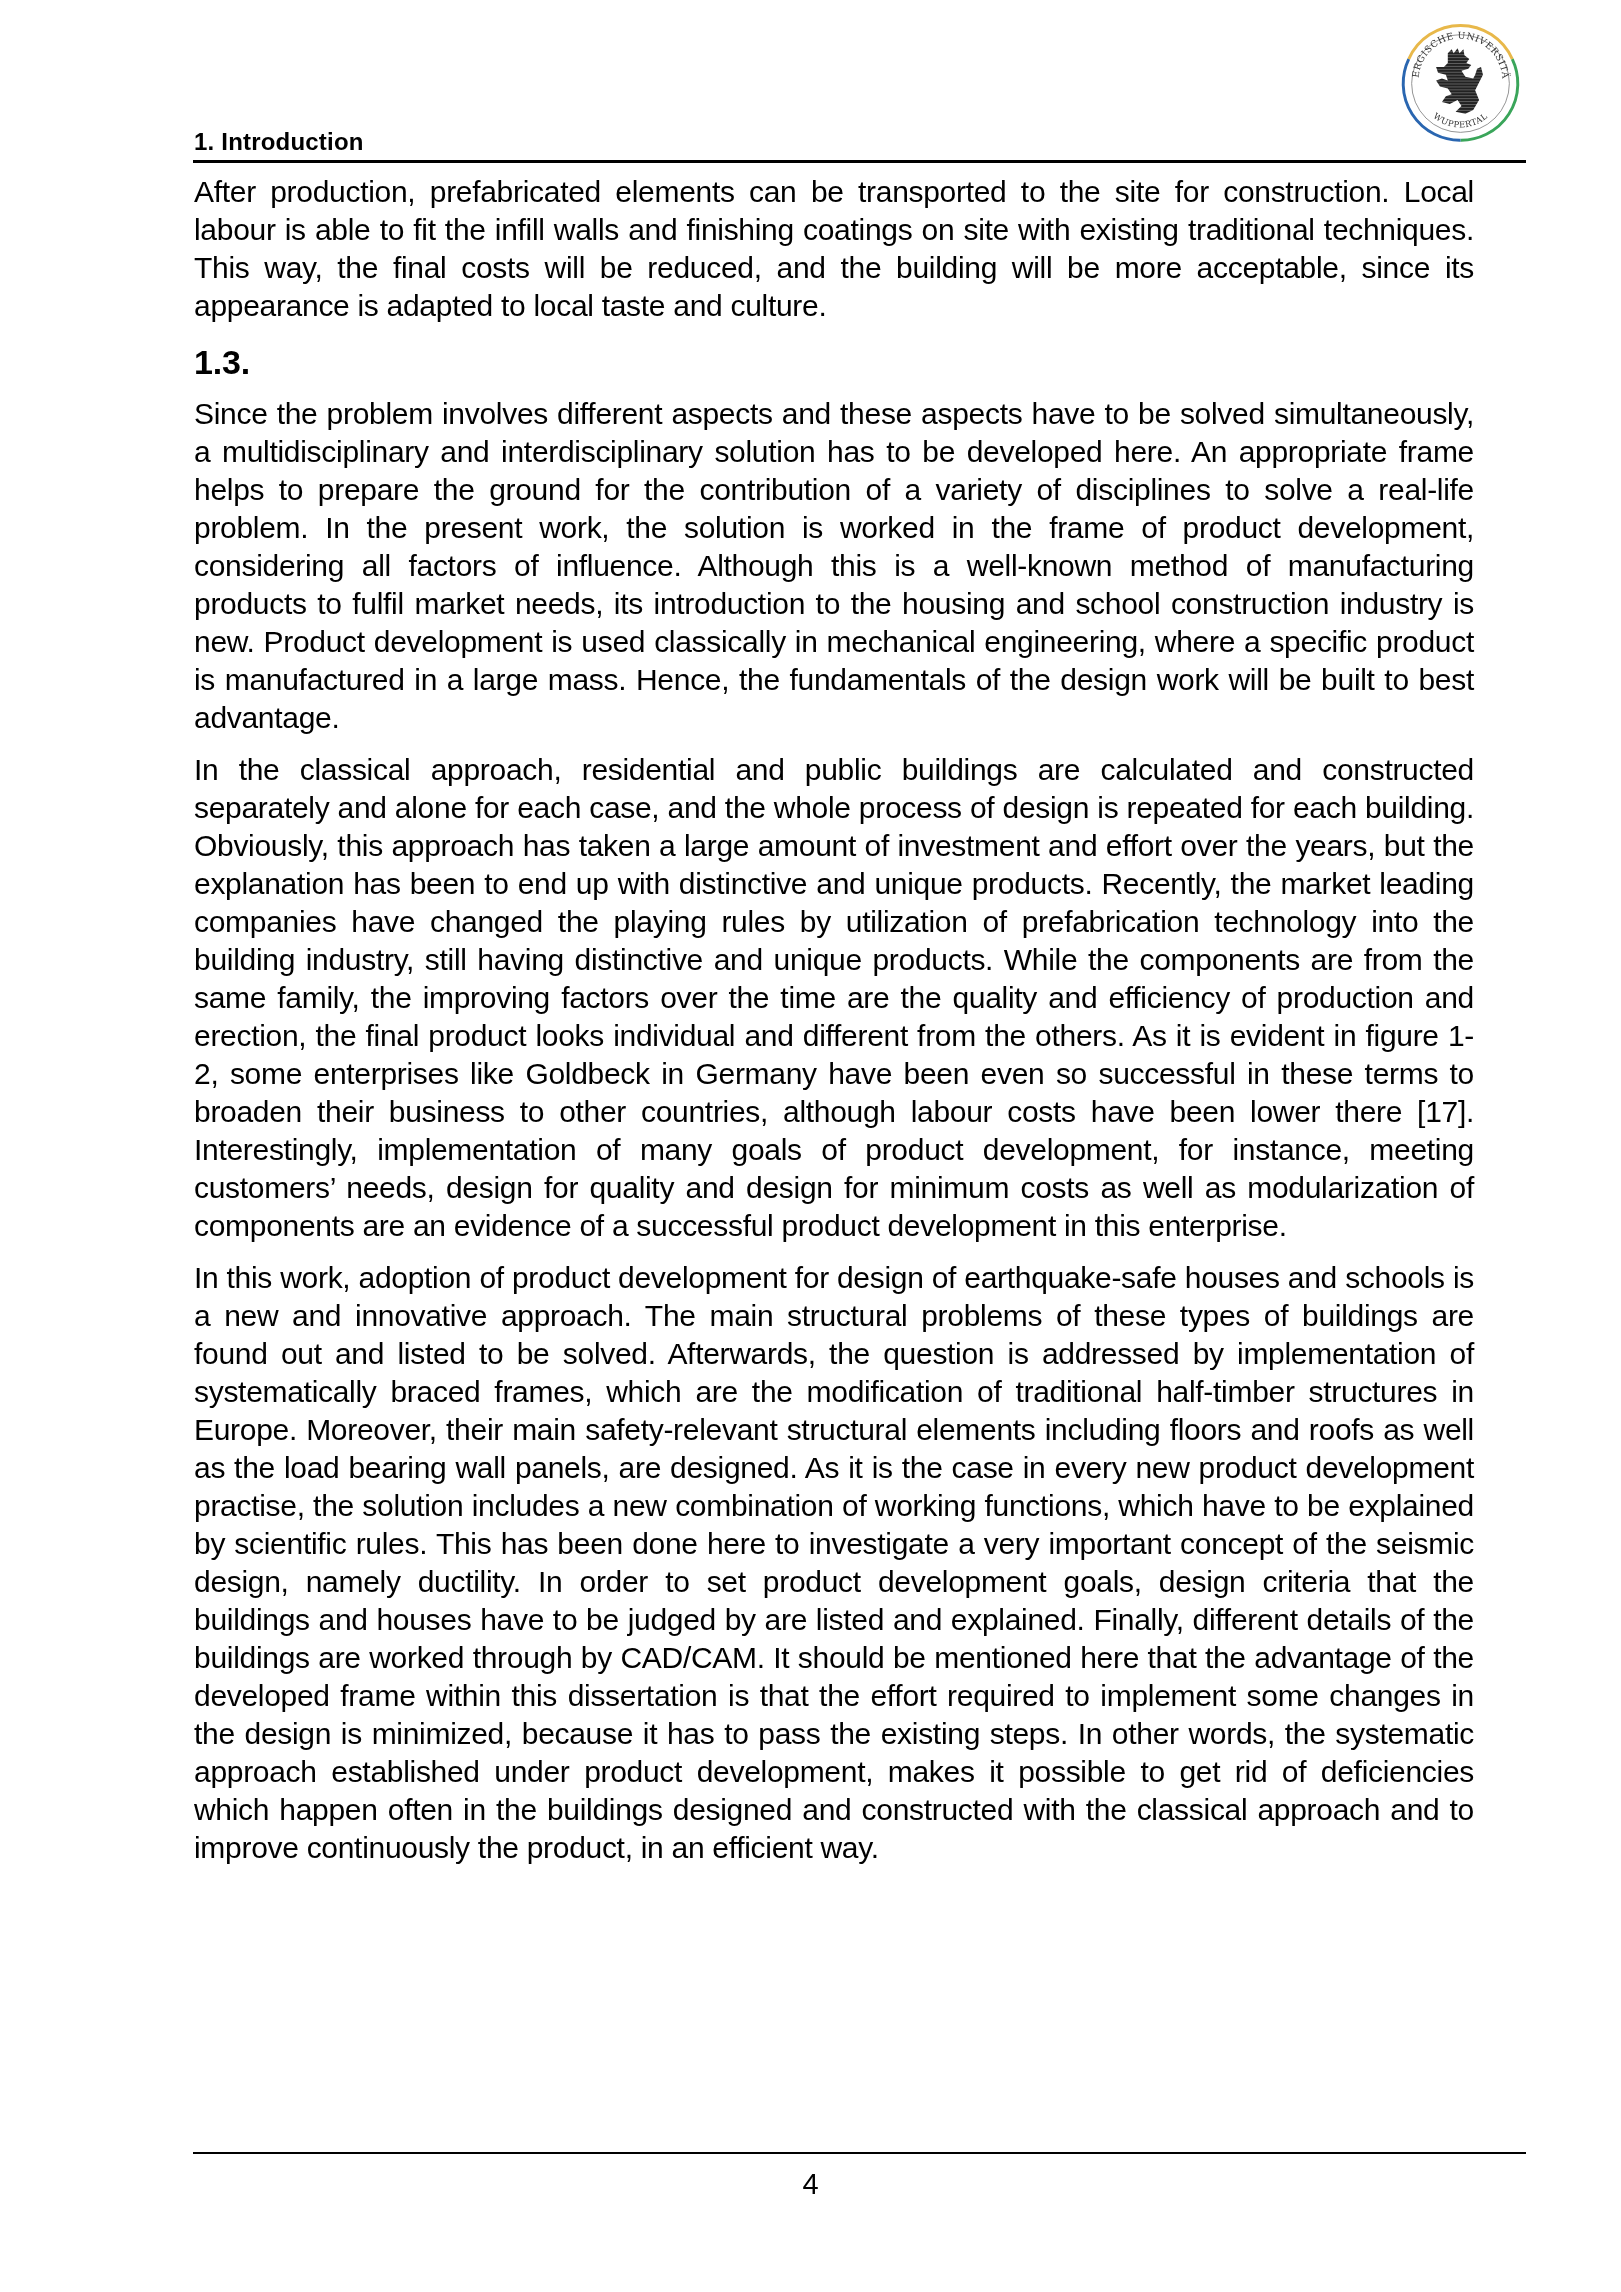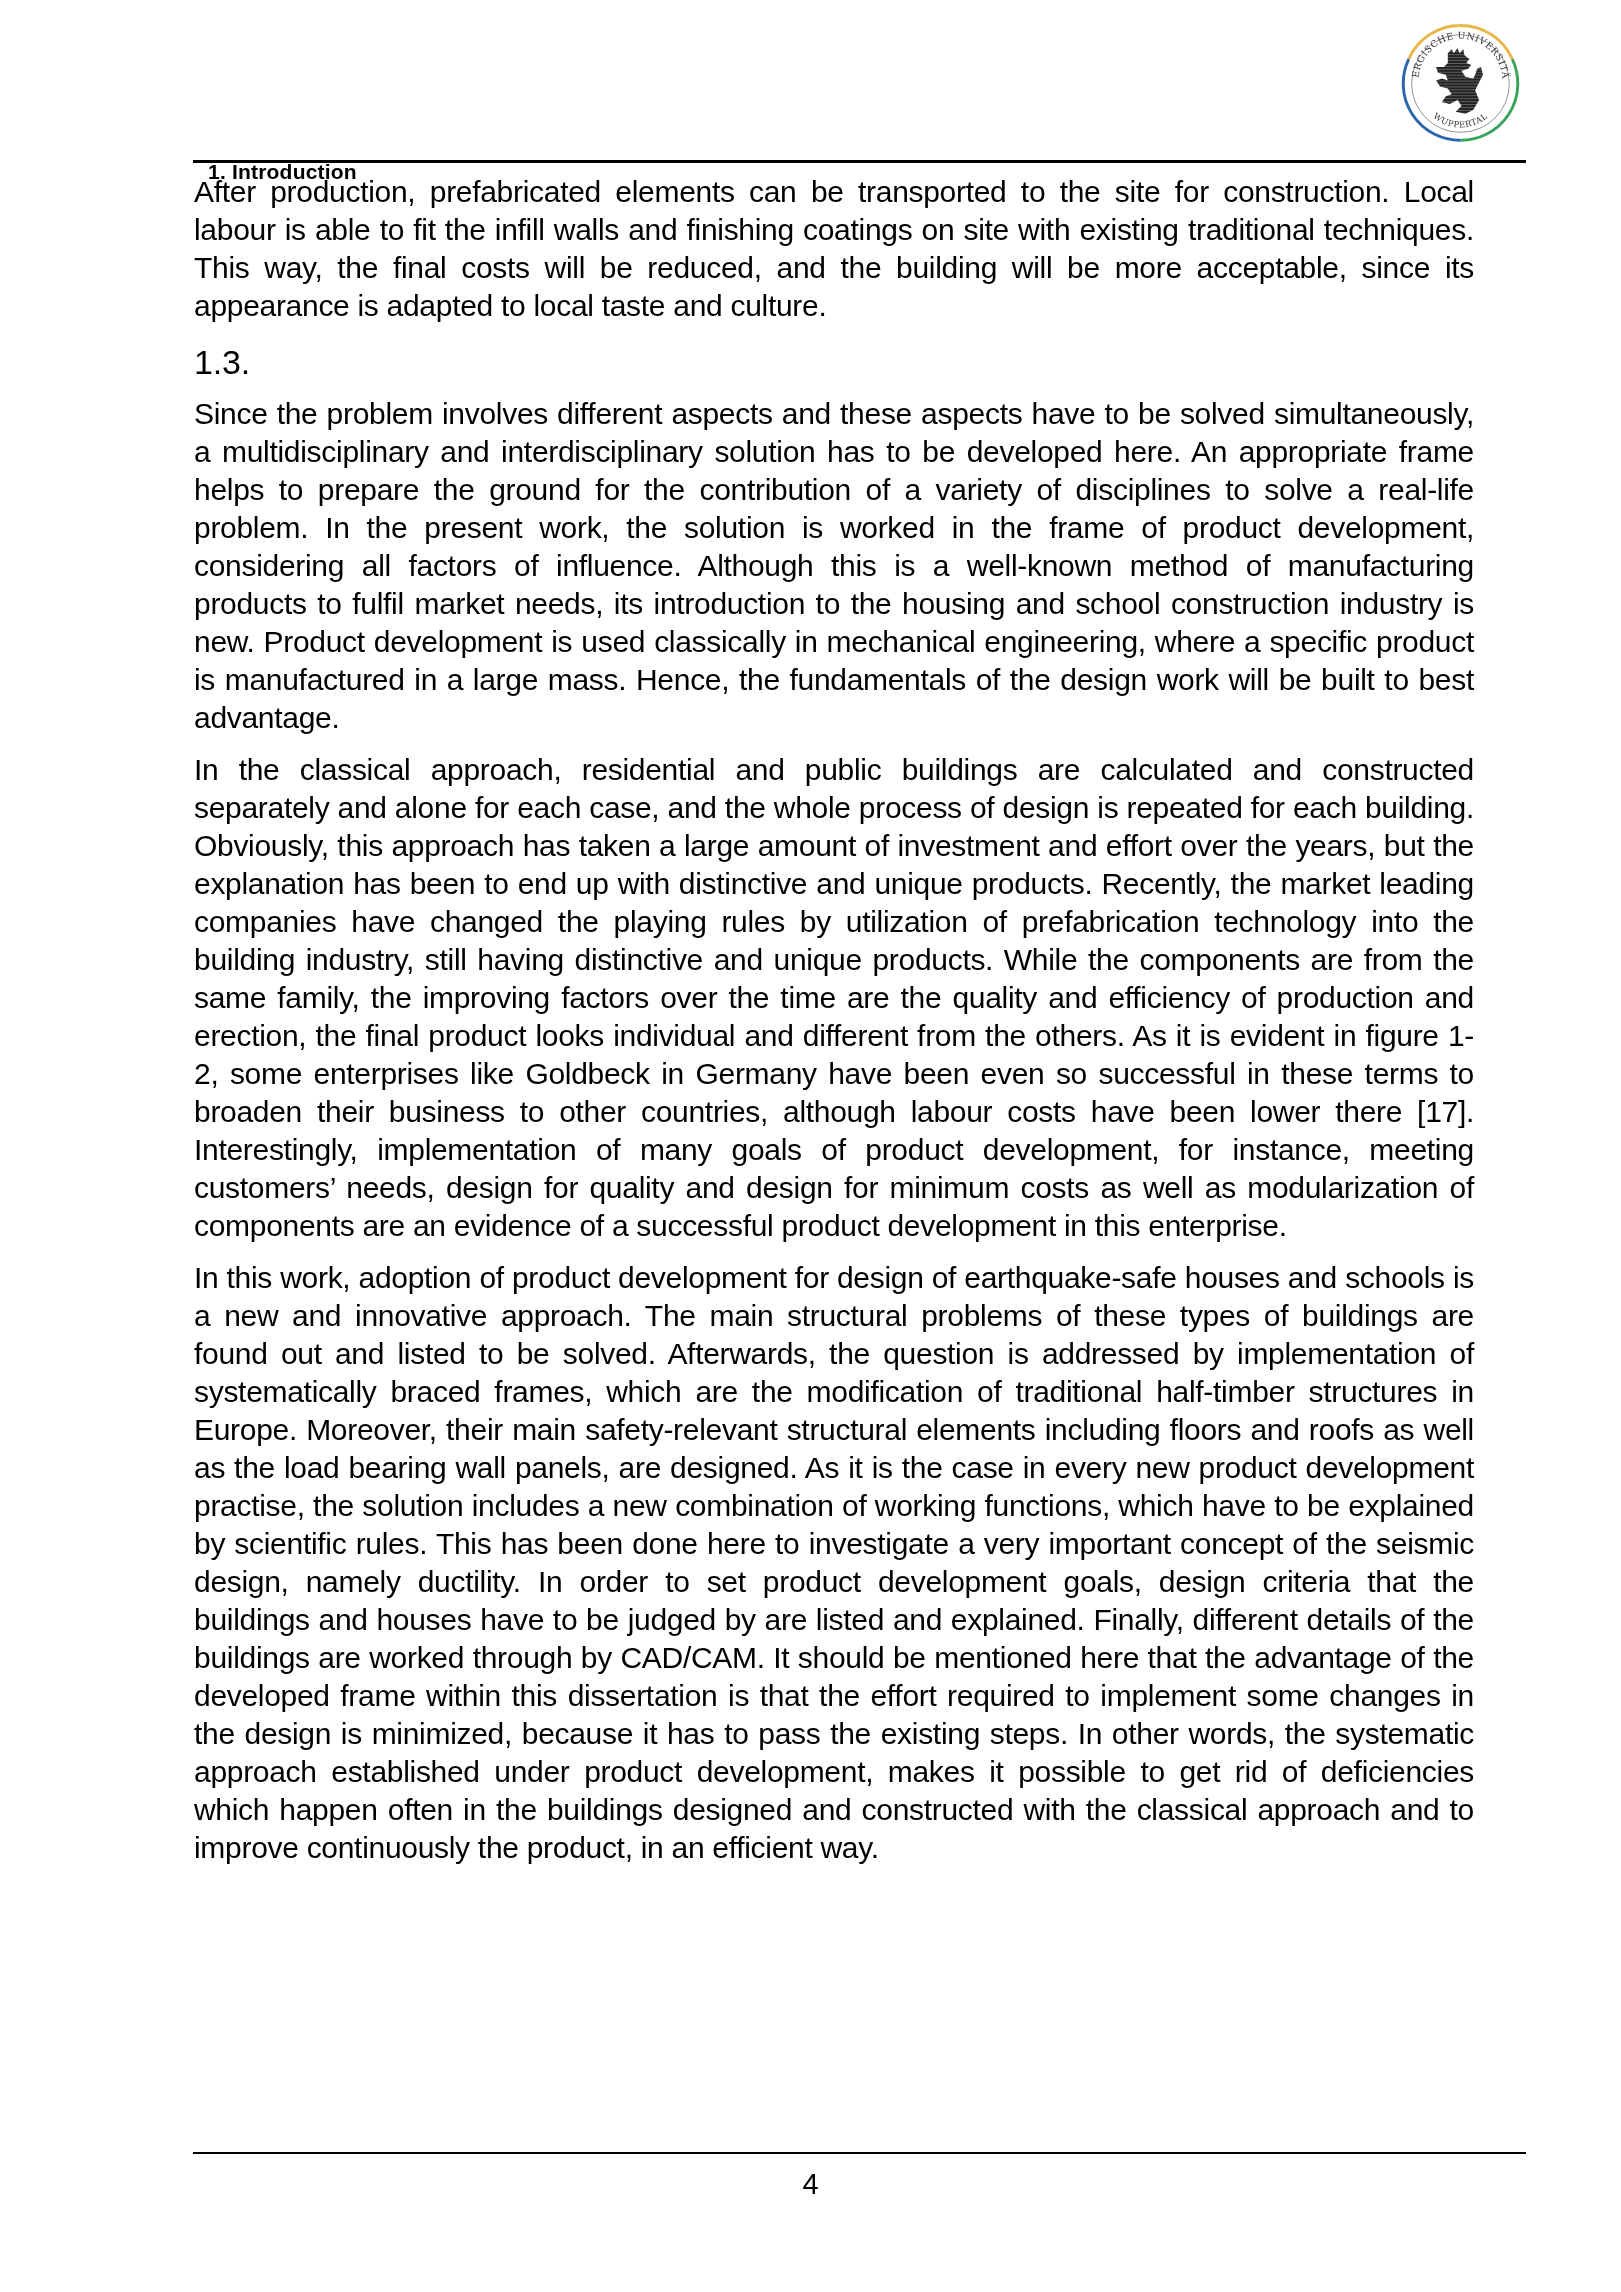--- a/index.html
+++ b/index.html
@@ -1,31 +1,31 @@
 <!DOCTYPE html>
 <html><head>
   <meta charset="utf-8">
   <style>
     html, body { margin: 0; padding: 0; background: #ffffff; }
     body { width: 1621px; height: 2293px; position: relative; overflow: hidden; color: #000; }
     .page { position: absolute; left: 0; top: 0; width: 1621px; height: 2293px; }
     .running-head {
-      position: absolute; left: 208px; top: 128px;
-      font-family: "Liberation Sans", sans-serif; font-weight: bold; font-size: 21px; letter-spacing: 0.2px; margin-top: 32px;
+      position: absolute; left: 194px; top: 128px;
+      font-family: "Liberation Sans", sans-serif; font-weight: bold; font-size: 24px; letter-spacing: 0.2px;
     }
     .head-rule { position: absolute; left: 193px; top: 160px; width: 1333px; height: 2.9px; background: #000; }
     .logo { position: absolute; left: 1397px; top: 19.6px; width: 127px; height: 127px; }
     .content {
       position: absolute; left: 194px; top: 173px; width: 1280px;
       font-family: "Liberation Sans", sans-serif; font-size: 30px; line-height: 38px;
       text-align: justify; hyphens: manual; letter-spacing: -0.3px; word-spacing: 0px;
     }
     .content p { margin: 0 0 13.7px 0; }
     .section-heading {
-      font-family: "Liberation Sans", sans-serif; font-weight: normal; font-size: 34px; line-height: 43px;
+      font-family: "Liberation Sans", sans-serif; font-weight: bold; font-size: 34px; line-height: 43px;
       margin: 15.7px 0 11.8px 0; display: flex; letter-spacing: -0.2px;
     }
     .section-heading .num { width: 125px; display: inline-block; }
     .foot-rule { position: absolute; left: 193px; top: 2152px; width: 1333px; height: 2px; background: #000; }
     .page-number {
       position: absolute; left: 0; width: 1621px; top: 2168px; text-align: center;
       font-family: "Liberation Sans", sans-serif; font-size: 29px;
     }
   </style>
 </head>

